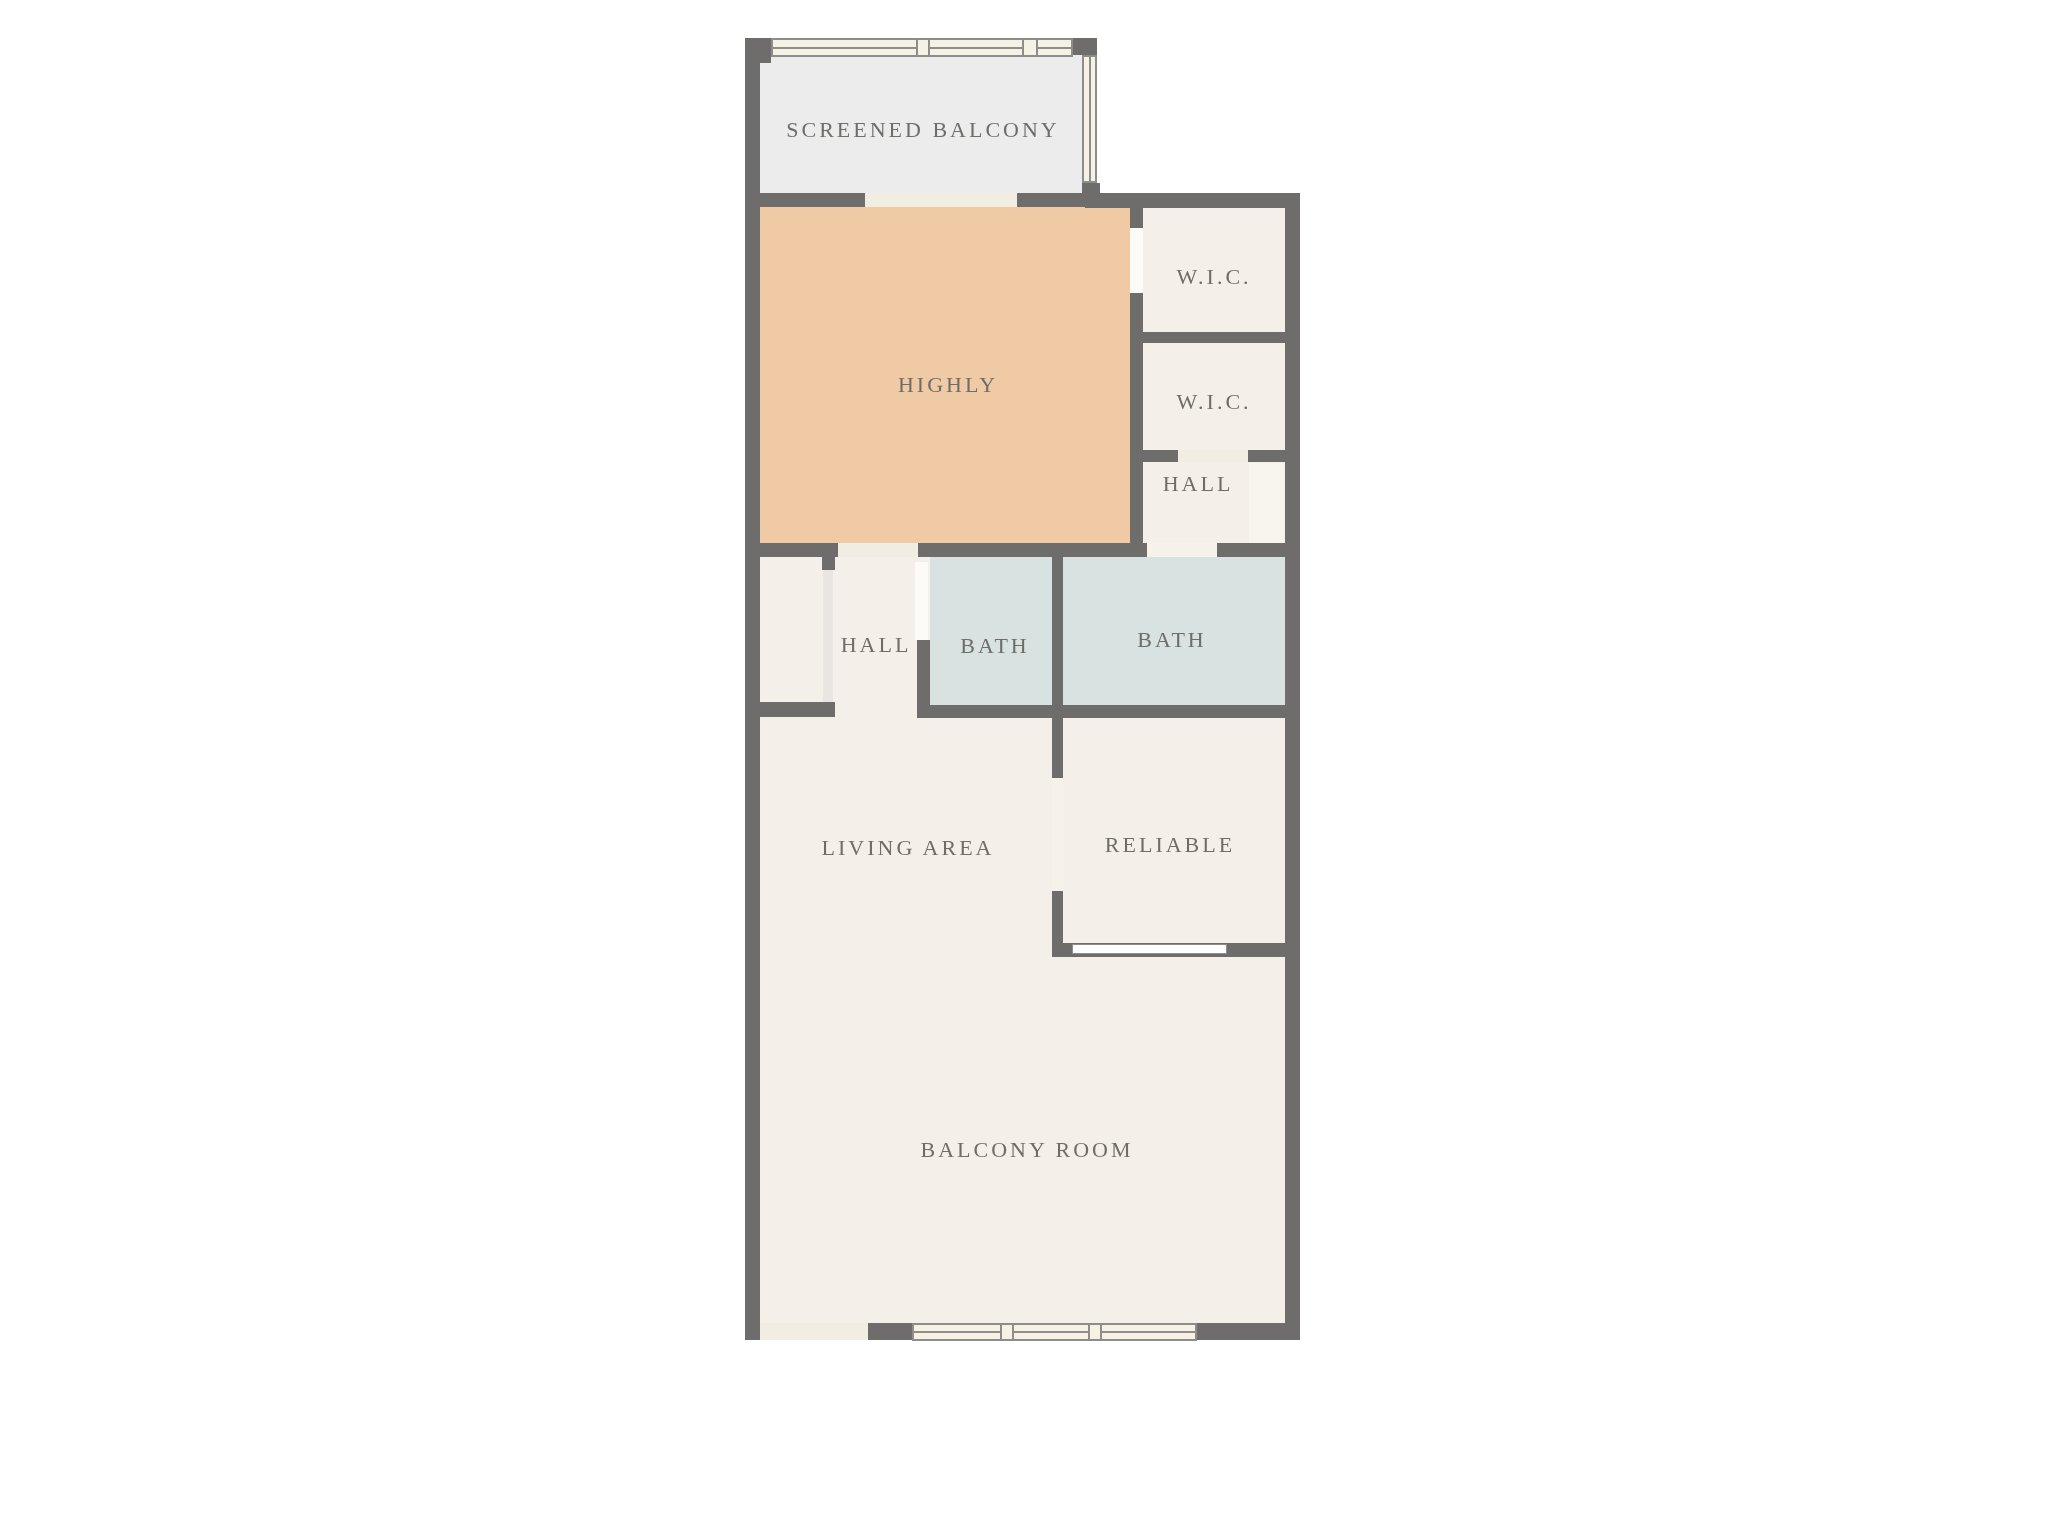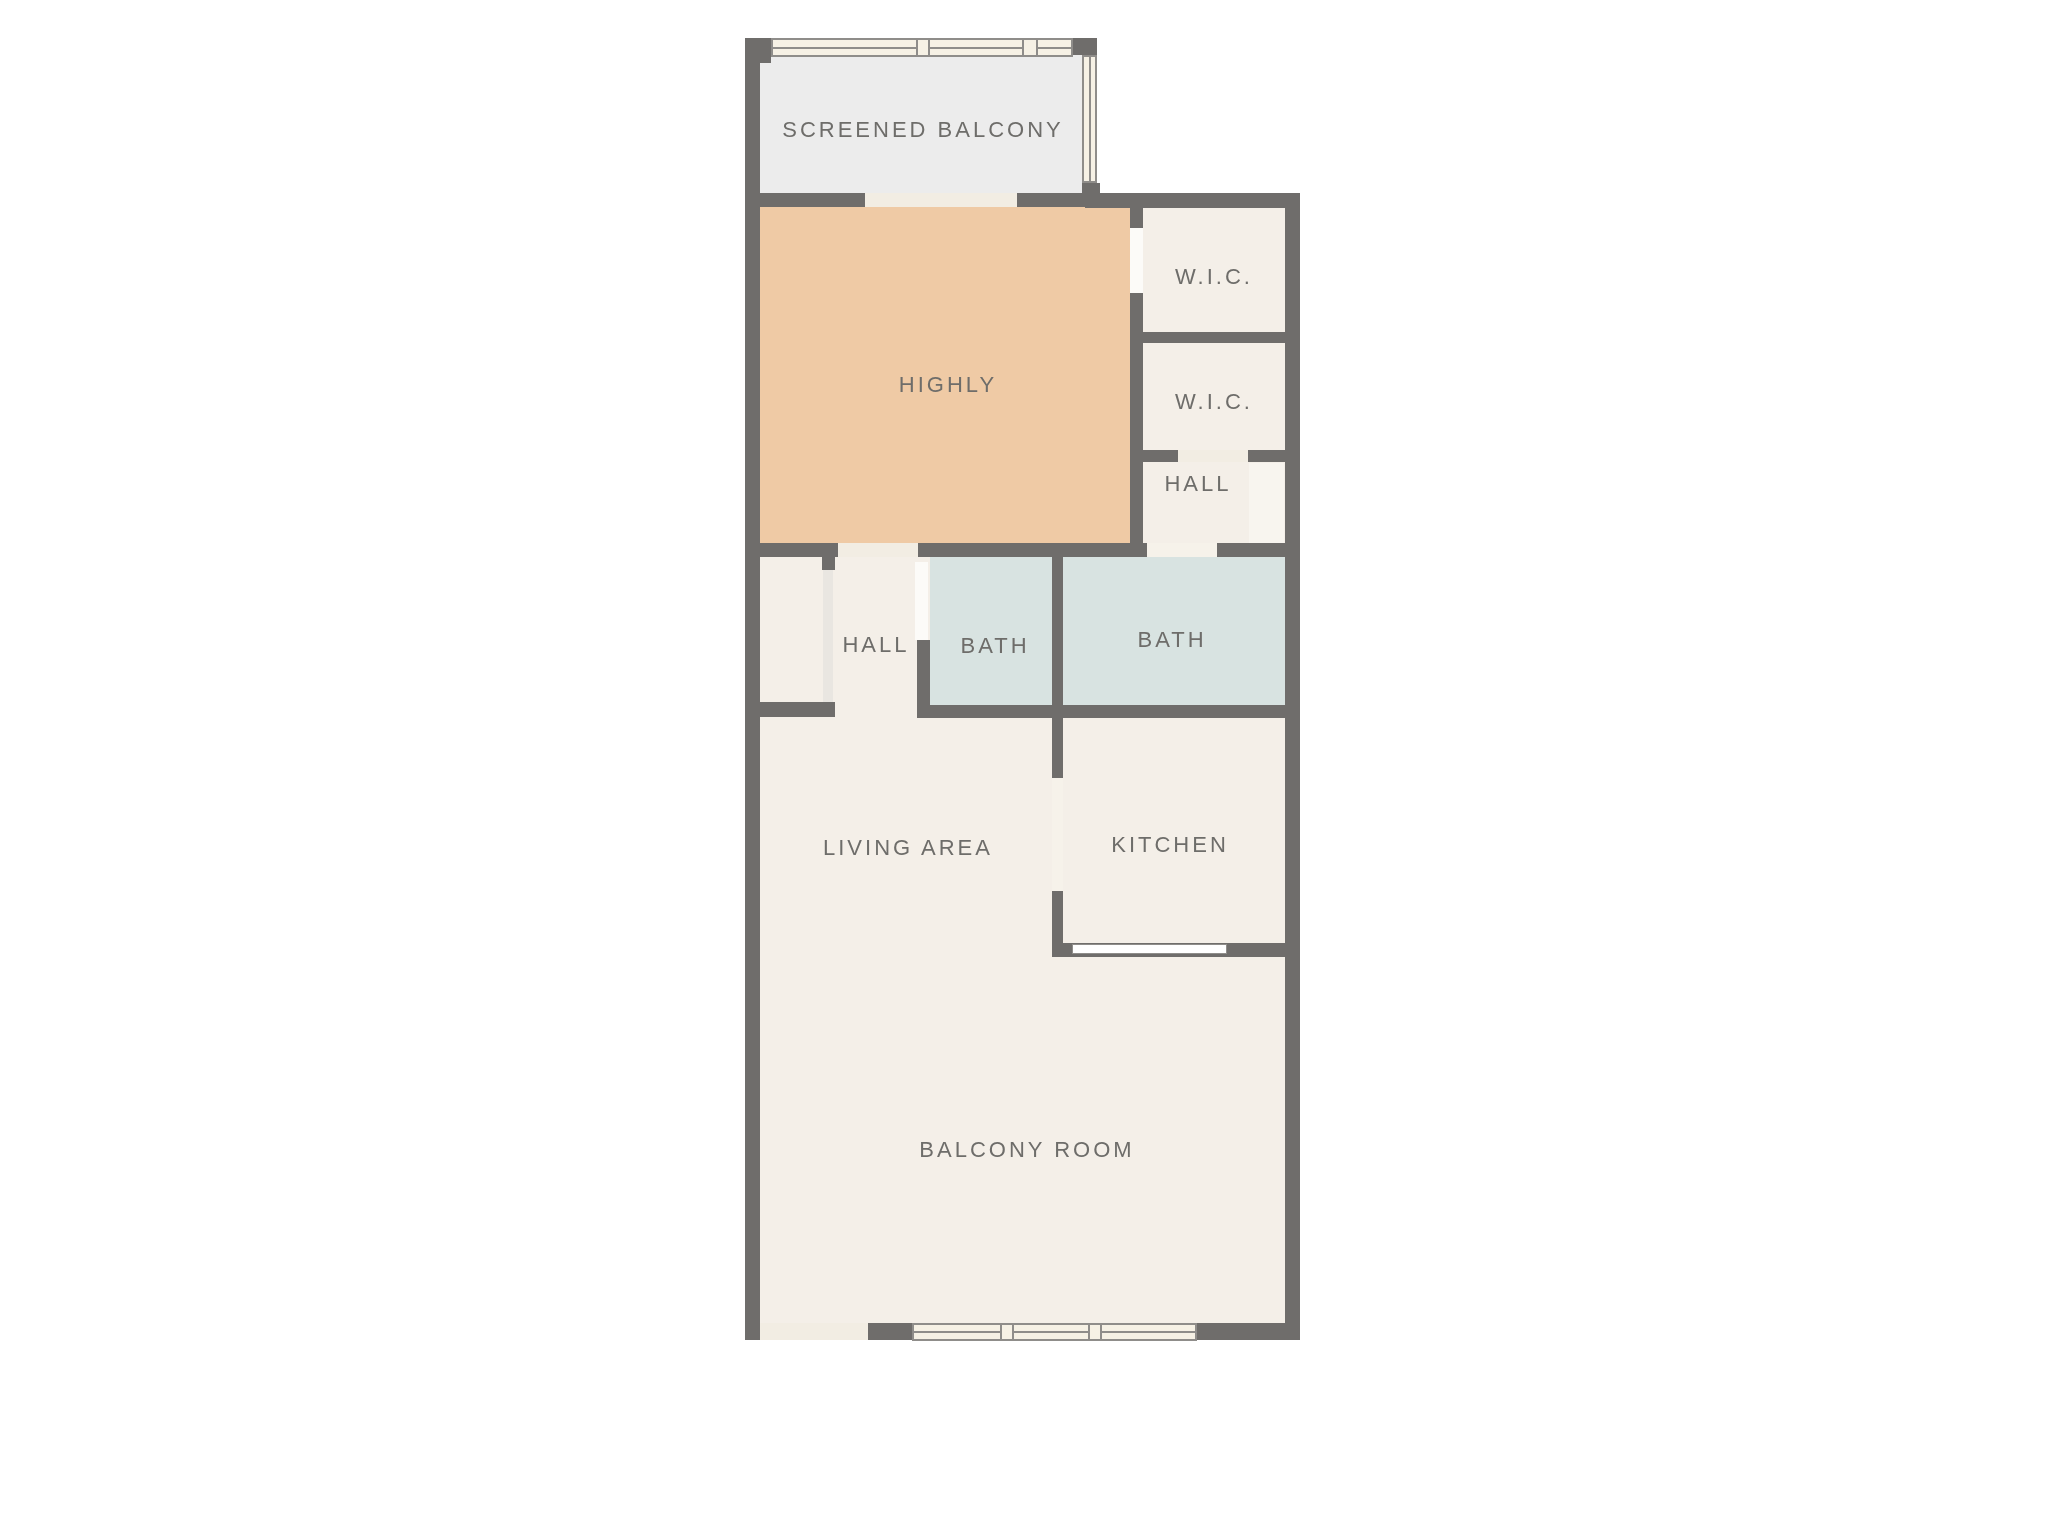--- a/index.html
+++ b/index.html
@@ -1,17 +1,17 @@
 <!DOCTYPE html>
 <html><head>
 <meta charset="utf-8">
 <style>
   html,body{margin:0;padding:0;background:#ffffff;}
   .stage{position:relative;width:2048px;height:1504px;background:#ffffff;overflow:hidden;
-         font-family:Liberation Sans, sans-serif;}
+         font-family:Liberation Serif, serif;}
   .abs{position:absolute;}
   
   .fill-cream{background:#f4efe8;}
   .fill-peach{background:#efcaa5;}
   .fill-blue{background:#d8e3e1;}
   .fill-balcony{background:#ececec;}
   .leaf-white{background:#fcfbf8;}
   .leaf-light{background:#e9e6e1;}
   .leaf-pale{background:#f8f5ef;}
   .threshold{background:#f2ede3;}
@@ -101,17 +101,17 @@
 
   <div class="room-label" style="left:923px;top:130px;">SCREENED BALCONY</div>
   <div class="room-label" style="left:948px;top:385px;">HIGHLY</div>
   <div class="room-label" style="left:1214px;top:277px;">W.I.C.</div>
   <div class="room-label" style="left:1214px;top:402px;">W.I.C.</div>
   <div class="room-label" style="left:1198px;top:484px;">HALL</div>
   <div class="room-label" style="left:876px;top:645px;">HALL</div>
   <div class="room-label" style="left:995px;top:646px;">BATH</div>
   <div class="room-label" style="left:1172px;top:640px;">BATH</div>
   <div class="room-label" style="left:908px;top:848px;">LIVING AREA</div>
-  <div class="room-label" style="left:1170px;top:845px;">KITCHEN</div>
+  <div class="room-label" style="left:1170px;top:845px;">RELIABLE</div>
   <div class="room-label" style="left:1027px;top:1150px;">BALCONY ROOM</div>
 
 
 </div>
 
 </body></html>

